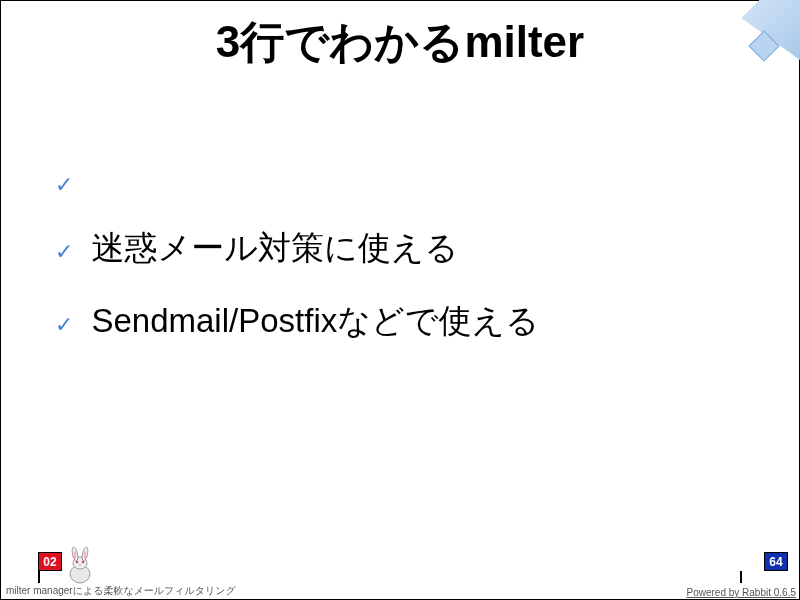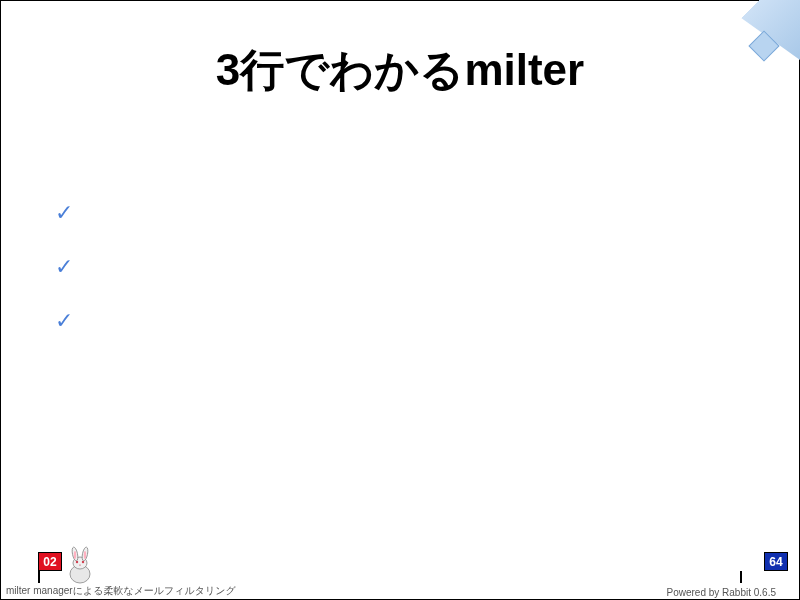--- a/index.html
+++ b/index.html
@@ -36,21 +36,21 @@
       height: 22px;
       background: #b8d4f0;
       border: 1px solid #7aa8d8;
       transform: rotate(45deg);
     }
     .title {
       text-align: center;
       font-size: 44px;
       font-weight: bold;
       color: #000;
-      padding-top: 41px;
+      padding-top: 13px;
     }
     .content {
       padding: 100px 55px 0 55px;
     }
     .bullet-item {
       display: flex;
       align-items: baseline;
       margin-bottom: 28px;
       font-size: 33px;
       color: #000;
@@ -104,21 +104,21 @@
     }
     .flag-left .flag-box { background: #e01020; }
     .flag-right .flag-box { background: #1030b0; margin-left: 24px; }
     .footer-text {
       position: absolute;
       bottom: 2px;
       font-size: 10px;
       color: #555;
     }
     .footer-left { left: 6px; margin-top: 36px; }
-    .footer-right { right: 24px; }
+    .footer-right { right: 4px; text-decoration: underline; }
     .border-frame {
       position: absolute;
       inset: 0;
       border: 1px solid #000;
       pointer-events: none;
     }
   </style>
 </head>
 <body>
 
@@ -129,23 +129,25 @@
 </div>
 
 <h1 class="title">3行でわかるmilter</h1>
 
 <div class="content">
   <div class="bullet-item">
     <span class="checkmark">✓</span>
   </div>
   <div class="bullet-item">
     <span class="checkmark">✓</span>
+    <span>迷惑メール対策に使える</span>
   </div>
   <div class="bullet-item">
     <span class="checkmark">✓</span>
+    <span>Sendmail/Postfixなどで使える</span>
   </div>
 </div>
 
 <div class="footer">
   <div class="flag flag-left">
     <div class="flag-box">02</div>
     <div class="flag-pole"></div>
   </div>
 
   <div class="rabbit-mascot">

